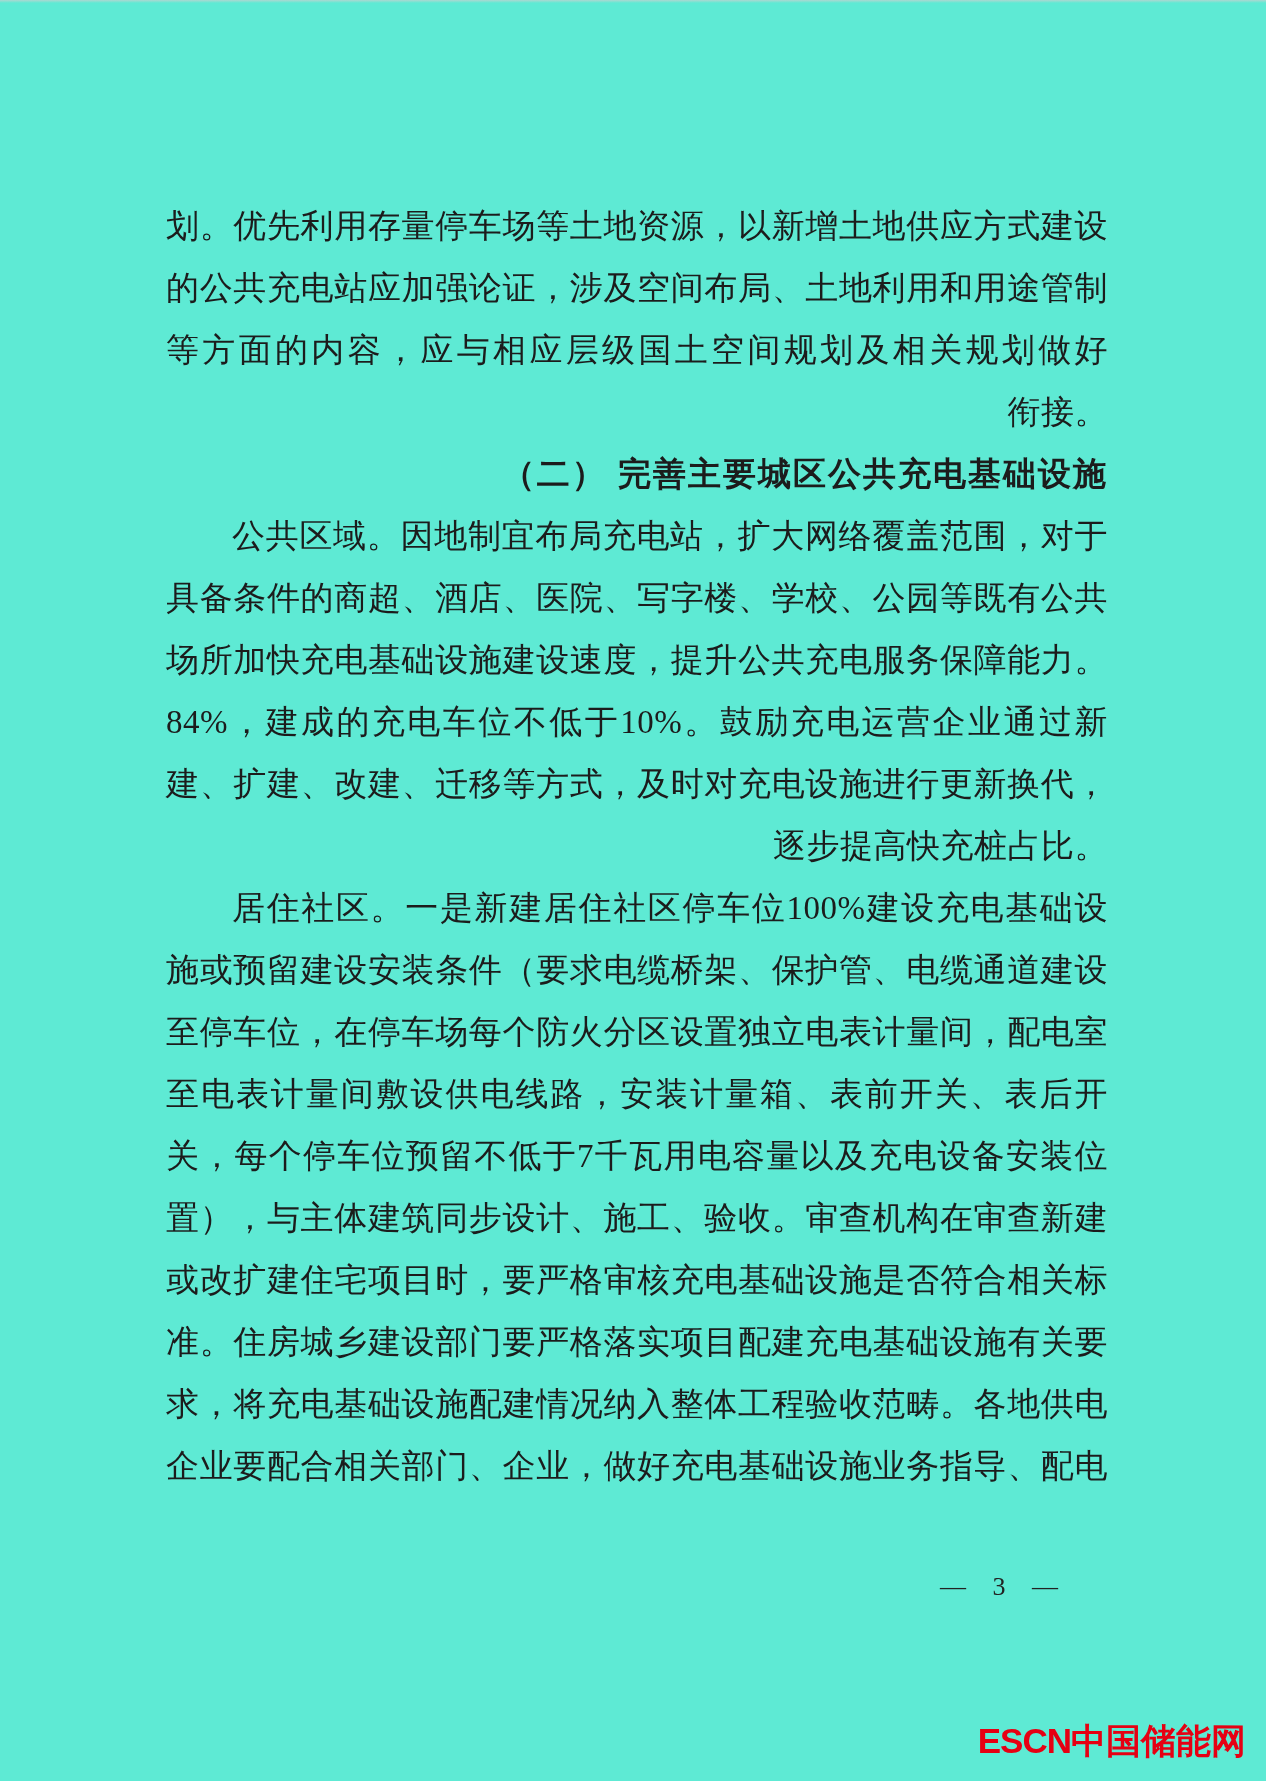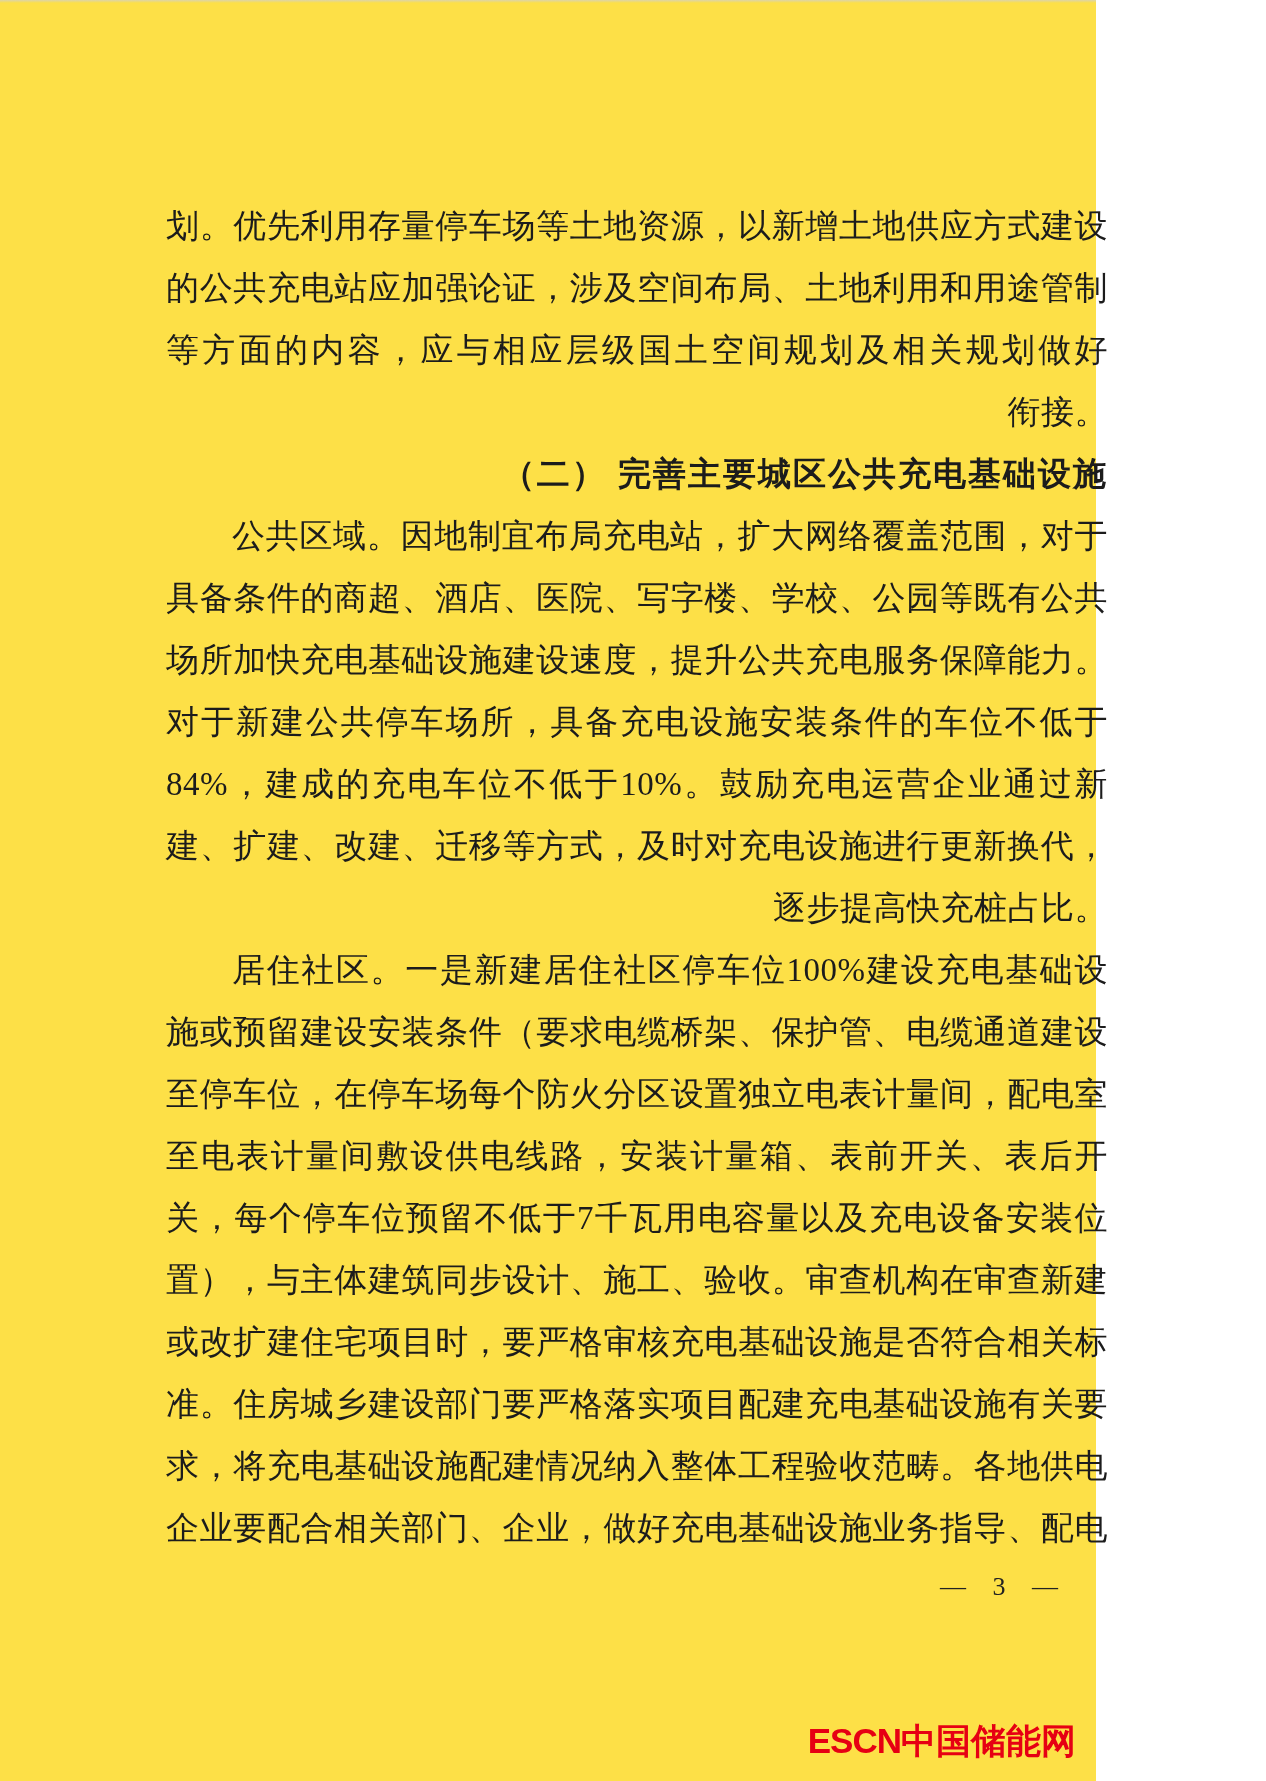--- a/index.html
+++ b/index.html
@@ -4,22 +4,22 @@
 <style>
   * { margin: 0; padding: 0; box-sizing: border-box; }
   html, body {
     width: 1266px; height: 1781px;
     background: #ffffff;
     font-family: "Liberation Serif", "DejaVu Serif", serif;
     overflow: hidden;
   }
   .page {
     position: relative;
-    width: 1096px; height: 1781px;
-    background: #fde047;
+    width: 1266px; height: 1781px;
+    background: #5eead4;
     color: #1c1c1c;
   }
   .scan-edge {
     position: absolute; top: 0; left: 0;
     width: 100%; height: 3px;
     background: linear-gradient(to bottom, #cfcfcf, rgba(255,255,255,0));
     opacity: .7;
   }
   .text-column {
     position: absolute;
@@ -78,21 +78,20 @@
   <div class="text-column">
 
   <div class="line justify">划。优先利用存量停车场等土地资源，以新增土地供应方式建设</div>
       <div class="line justify">的公共充电站应加强论证，涉及空间布局、土地利用和用途管制</div>
       <div class="line justify">等方面的内容，应与相应层级国土空间规划及相关规划做好</div>
       <div class="line">衔接。</div>
       <div class="line indent heading">（二） 完善主要城区公共充电基础设施</div>
       <div class="line justify indent">公共区域。因地制宜布局充电站，扩大网络覆盖范围，对于</div>
       <div class="line justify">具备条件的商超、酒店、医院、写字楼、学校、公园等既有公共</div>
       <div class="line justify">场所加快充电基础设施建设速度，提升公共充电服务保障能力。</div>
-      <div class="line justify">对于新建公共停车场所，具备充电设施安装条件的车位不低于</div>
       <div class="line justify">84%，建成的充电车位不低于10%。鼓励充电运营企业通过新</div>
       <div class="line justify">建、扩建、改建、迁移等方式，及时对充电设施进行更新换代，</div>
       <div class="line">逐步提高快充桩占比。</div>
       <div class="line justify indent">居住社区。一是新建居住社区停车位100%建设充电基础设</div>
       <div class="line justify">施或预留建设安装条件（要求电缆桥架、保护管、电缆通道建设</div>
       <div class="line justify">至停车位，在停车场每个防火分区设置独立电表计量间，配电室</div>
       <div class="line justify">至电表计量间敷设供电线路，安装计量箱、表前开关、表后开</div>
       <div class="line justify">关，每个停车位预留不低于7千瓦用电容量以及充电设备安装位</div>
       <div class="line justify">置），与主体建筑同步设计、施工、验收。审查机构在审查新建</div>
       <div class="line justify">或改扩建住宅项目时，要严格审核充电基础设施是否符合相关标</div>

